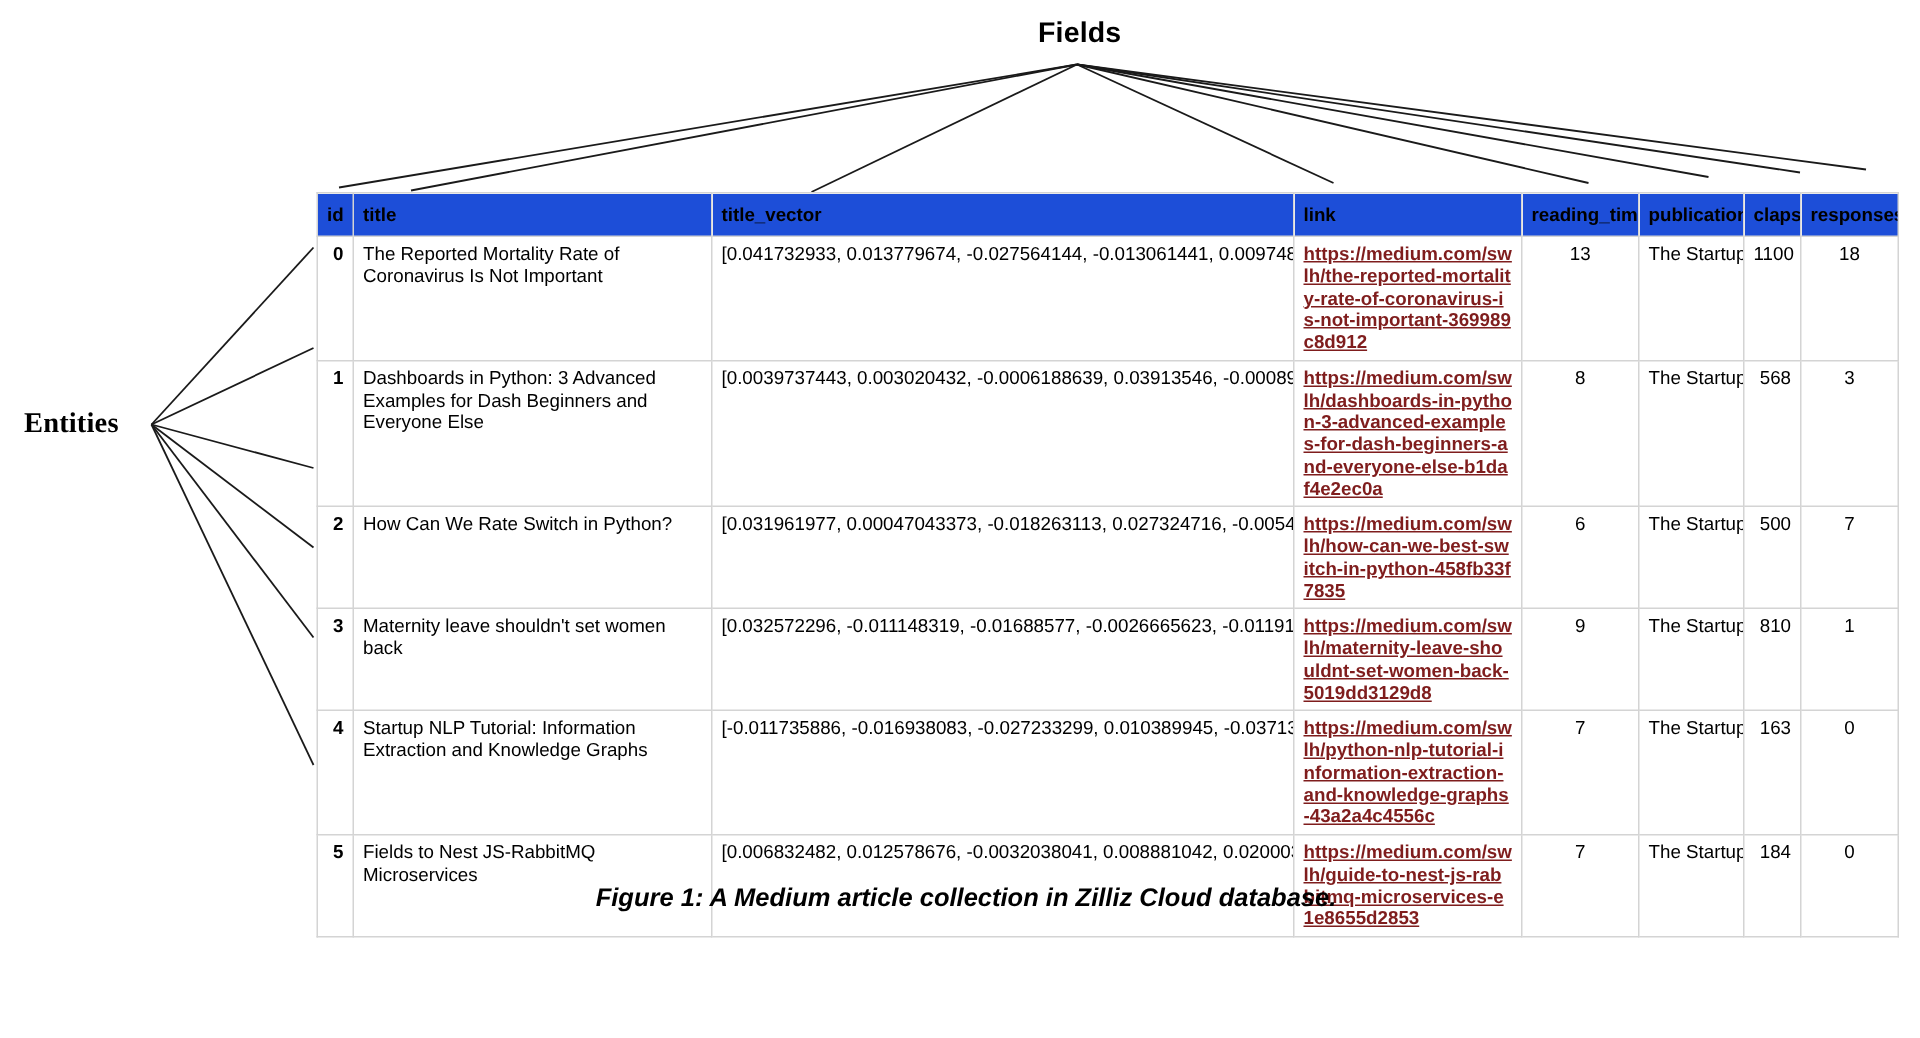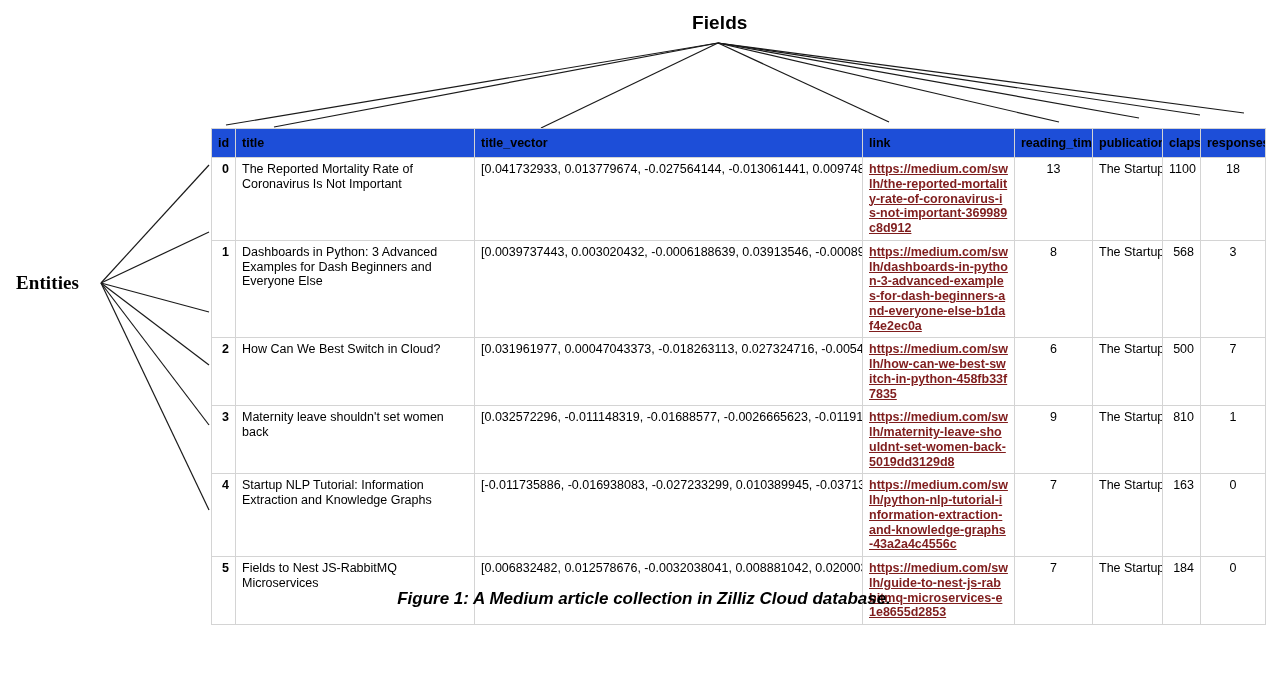--- a/index.html
+++ b/index.html
@@ -206,21 +206,21 @@
           <td class="cell-vector">[0.0039737443, 0.003020432, -0.0006188639, 0.03913546, -0.00089768134, 0.021238148, 0.014454661, 0.025742851, -0.0076336027, -0.007048531, -0.03015078, 0.03309948, 0.028124114, 0.01</td>
           <td class="cell-link"><span class="urltext">https://medium.com/swlh/dashboards-in-python-3-advanced-examples-for-dash-beginners-and-everyone-else-b1daf4e2ec0a</span></td>
           <td class="cell-reading">8</td>
           <td class="cell-publication">The Startup</td>
           <td class="cell-claps">568</td>
           <td class="cell-responses">3</td>
         </tr>
 
         <tr class="r2">
           <td class="cell-id">2</td>
-          <td class="cell-title">How Can We Best Switch in Cloud?</td>
+          <td class="cell-title">How Can We Rate Switch in Python?</td>
           <td class="cell-vector">[0.031961977, 0.00047043373, -0.018263113, 0.027324716, -0.0054595284, 0.005550818, -0.0043757795, 0.035335075, -0.031514447, 0.008930741, 0.060583394, 0.0</td>
           <td class="cell-link"><span class="urltext">https://medium.com/swlh/how-can-we-best-switch-in-python-458fb33f7835</span></td>
           <td class="cell-reading">6</td>
           <td class="cell-publication">The Startup</td>
           <td class="cell-claps">500</td>
           <td class="cell-responses">7</td>
         </tr>
 
         <tr class="r3">
           <td class="cell-id">3</td>

